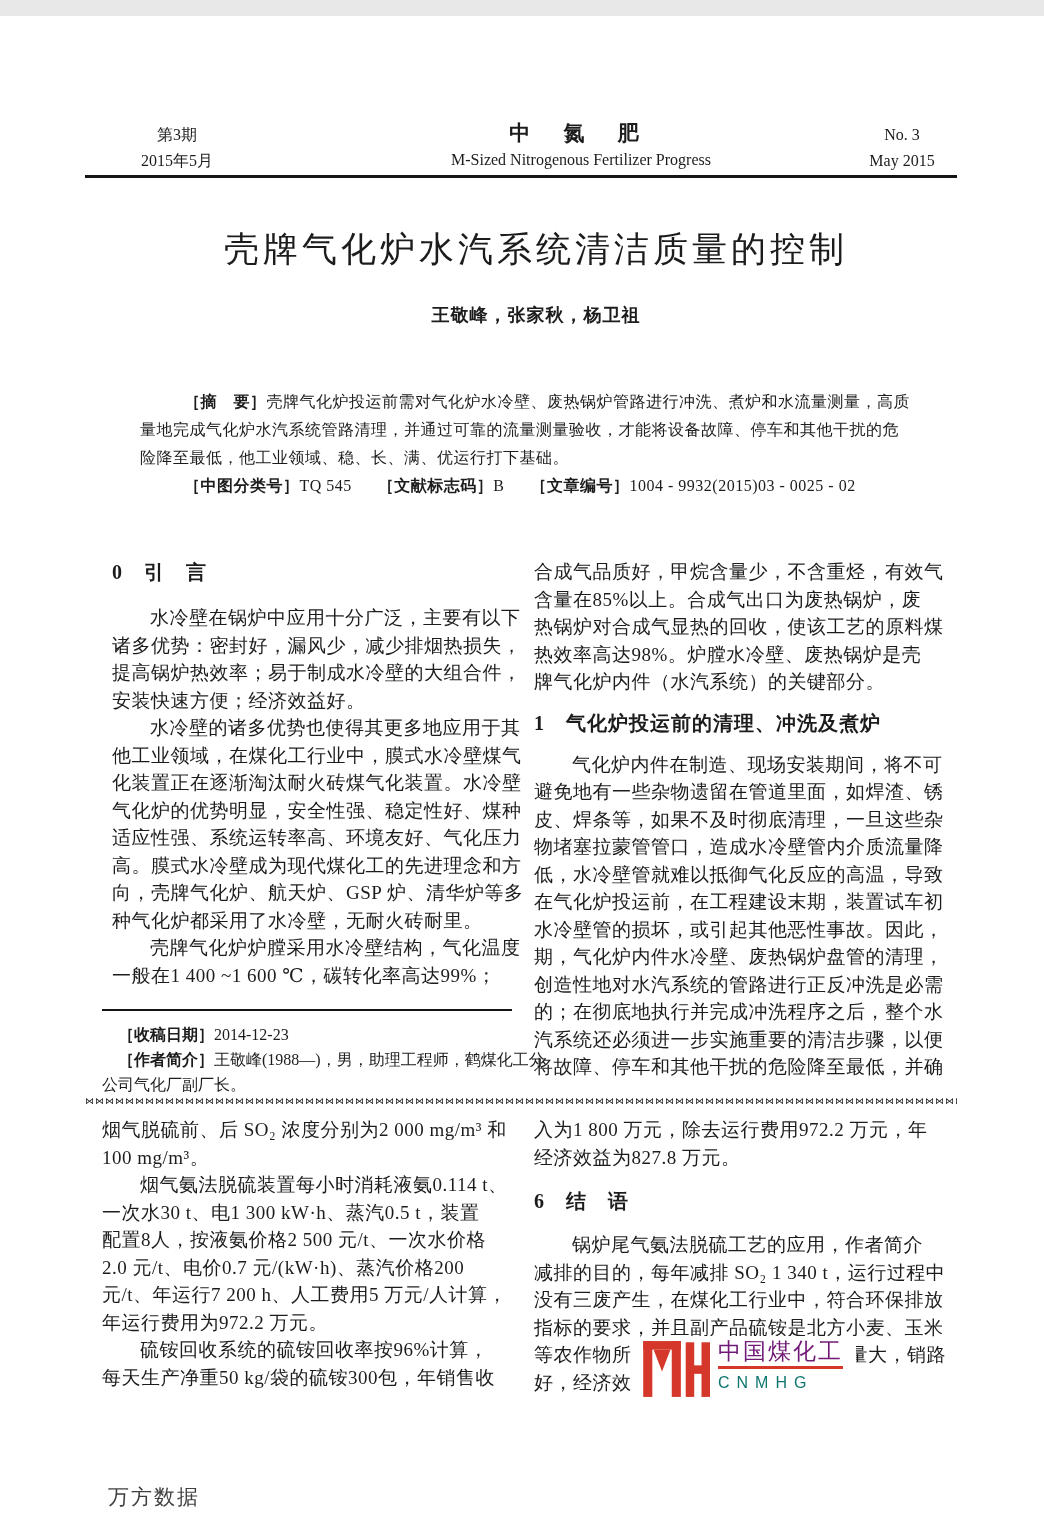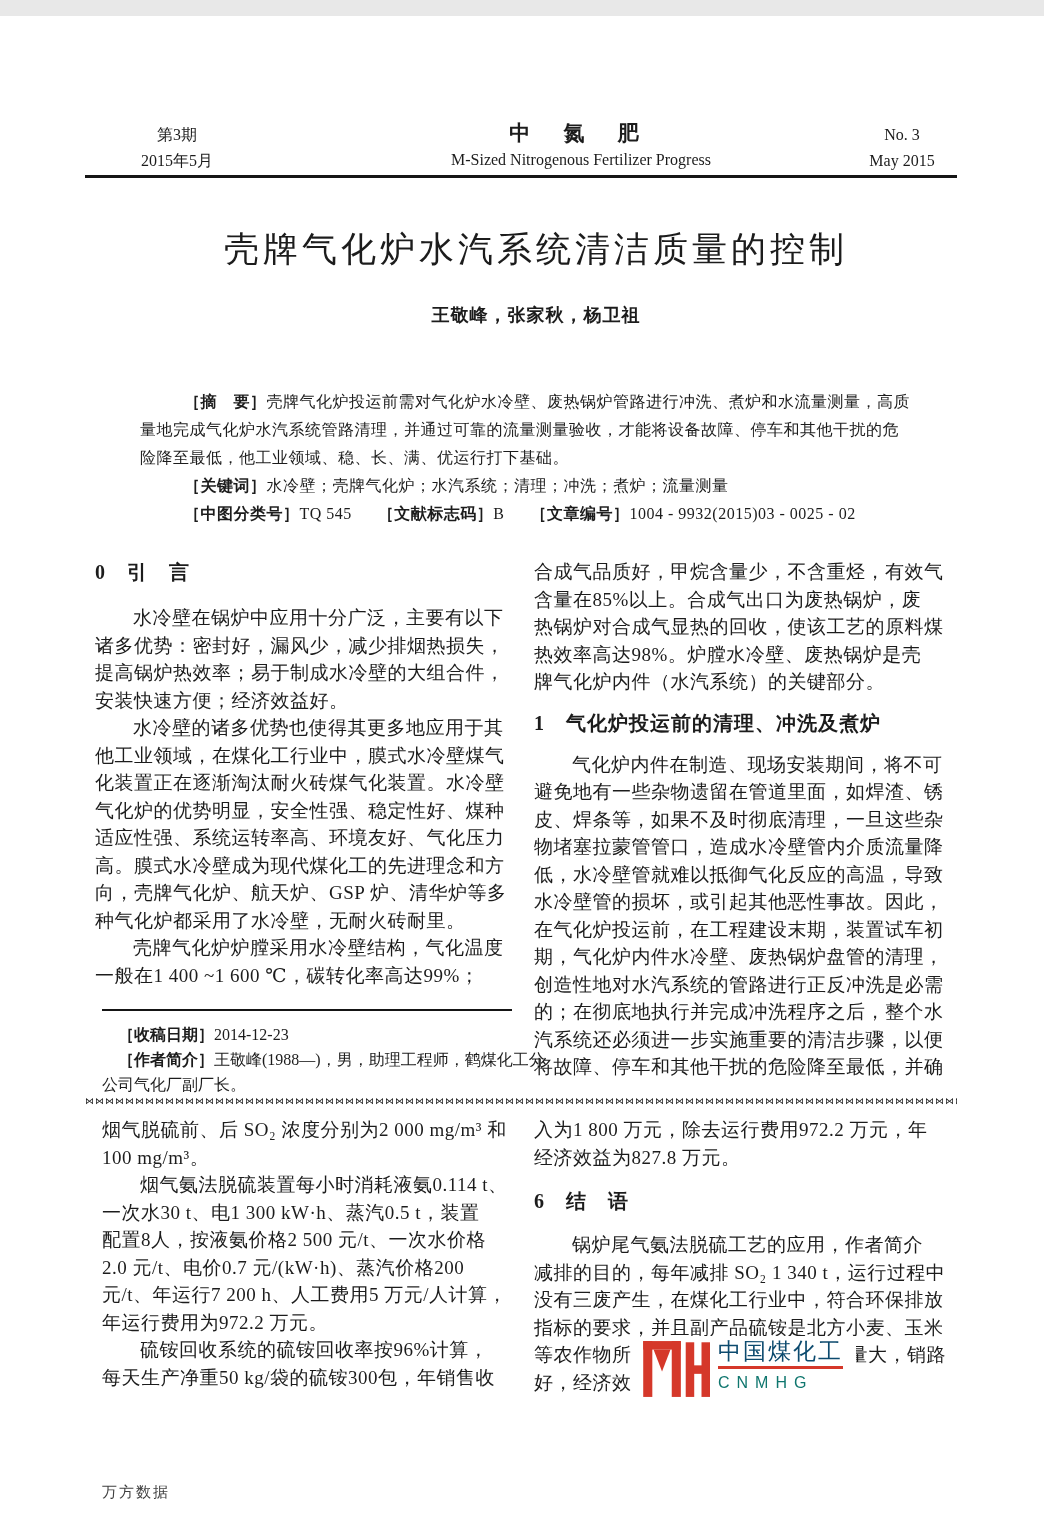--- a/index.html
+++ b/index.html
@@ -26,21 +26,21 @@
   .affil{position:absolute;left:0;top:316px;width:100%;text-align:center;font-size:15px;}
   
   .absblock{position:absolute;left:140px;top:372px;width:800px;
     font-size:16px;letter-spacing:0.5px;}
   .absblock .aln{line-height:28px;height:28px;white-space:nowrap;overflow:hidden;}
   .absblock .ind1{text-indent:44px;}
   .blabel{font-weight:700;}
   .msep{display:inline-block;width:26px;}
   
   .col{position:absolute;width:412px;font-size:19px;letter-spacing:0.5px;}
-  .col-lt{left:95px;top:542px;}
+  .col-lt{left:112px;top:542px;}
   .col-rt{left:534px;top:542px;}
   .col-lb{left:102px;top:1100px;}
   .col-rb{left:534px;top:1100px;}
   .ln{height:27.5px;line-height:27.5px;white-space:nowrap;overflow:visible;}
   .ind{text-indent:38px;}
   .sec-h{font-size:20px;font-weight:700;line-height:28px;letter-spacing:1px;}
   .sec-h.mt{margin-top:13px;margin-bottom:14px;}
   .col-lt .sec-h{margin-bottom:18px;}
   .col-rb .sec-h{margin-top:16px;margin-bottom:16px;}
   
@@ -52,25 +52,25 @@
   .orn{position:absolute;left:85px;top:1078px;width:872px;height:14px;overflow:hidden;
     font-family:"DejaVu Sans",sans-serif;font-size:9px;line-height:14px;letter-spacing:1px;
     color:#1a1a1a;white-space:nowrap;}
   
   .tailline{height:27.5px;line-height:27.5px;display:flex;justify-content:space-between;white-space:nowrap;}
   
   .wm{position:absolute;left:642px;top:1320px;width:214px;height:74px;background:#ffffff;
     display:flex;align-items:flex-start;font-family:"Liberation Sans","DejaVu Sans",sans-serif;}
   .wm .logo{flex:0 0 auto;}
   .wm .wtxt{margin-left:8px;padding-top:2px;}
-  .wm .wcn{font-size:23px;color:#0c4a6e;letter-spacing:2px;line-height:26px;}
+  .wm .wcn{font-size:23px;color:#701a75;letter-spacing:2px;line-height:26px;}
   .wm .wrule{height:3px;background:#d5382a;margin:2px 0 3px 0;width:100%;}
   .wm .wen{font-size:16px;color:#0f766e;letter-spacing:7px;line-height:22px;}
   
-  .wanfang{position:absolute;left:102px;top:1467px;font-size:15px;color:#3f3f3f;
+  .wanfang{position:absolute;left:108px;top:1467px;font-size:21px;color:#3f3f3f;
     letter-spacing:2px;font-family:"Liberation Sans","DejaVu Sans",sans-serif;}
 </style>
 </head>
 <body>
 
 <div class="page">
 
   <div class="hdr-left">
     <div>第3期</div>
     <div>2015年5月</div>
@@ -87,23 +87,20 @@
 
   <div class="title">壳牌气化炉水汽系统清洁质量的控制</div>
   <div class="authors">王敬峰，张家秋，杨卫祖</div>
 
   <div class="absblock">
     <div class="aln ind1">
       <span class="blabel">［摘　要］</span><span>壳牌气化炉投运前需对气化炉水冷壁、废热锅炉管路进行冲洗、煮炉和水流量测量，高质</span>
     </div>
     <div class="aln">量地完成气化炉水汽系统管路清理，并通过可靠的流量测量验收，才能将设备故障、停车和其他干扰的危</div>
     <div class="aln">险降至最低，他工业领域、稳、长、满、优运行打下基础。</div>
-    <div class="aln ind1">
-      <span class="blabel">［关键词］</span><span>水冷壁；壳牌气化炉；水汽系统；清理；冲洗；煮炉；流量测量</span>
-    </div>
     <div class="aln ind1">
       <span class="blabel">［中图分类号］</span><span>TQ 545</span><span class="msep"></span><span class="blabel">［文献标志码］</span><span>B</span><span class="msep"></span><span class="blabel">［文章编号］</span><span>1004 - 9932(2015)03 - 0025 - 02</span>
     </div>
   </div>
 
   <div class="col col-lt">
     <div class="sec-h">0　引　言</div>
     <div>
         <div class="ln ind">水冷壁在锅炉中应用十分广泛，主要有以下</div>
         <div class="ln">诸多优势：密封好，漏风少，减少排烟热损失，</div>
@@ -134,22 +131,22 @@
         <div class="ln">热效率高达98%。炉膛水冷壁、废热锅炉是壳</div>
         <div class="ln">牌气化炉内件（水汽系统）的关键部分。</div>
       </div>
     <div class="sec-h mt">1　气化炉投运前的清理、冲洗及煮炉</div>
     <div>
         <div class="ln ind">气化炉内件在制造、现场安装期间，将不可</div>
         <div class="ln">避免地有一些杂物遗留在管道里面，如焊渣、锈</div>
         <div class="ln">皮、焊条等，如果不及时彻底清理，一旦这些杂</div>
         <div class="ln">物堵塞拉蒙管管口，造成水冷壁管内介质流量降</div>
         <div class="ln">低，水冷壁管就难以抵御气化反应的高温，导致</div>
+        <div class="ln">在气化炉投运前，在工程建设末期，装置试车初</div>
         <div class="ln">水冷壁管的损坏，或引起其他恶性事故。因此，</div>
-        <div class="ln">在气化炉投运前，在工程建设末期，装置试车初</div>
         <div class="ln">期，气化炉内件水冷壁、废热锅炉盘管的清理，</div>
         <div class="ln">创造性地对水汽系统的管路进行正反冲洗是必需</div>
         <div class="ln">的；在彻底地执行并完成冲洗程序之后，整个水</div>
         <div class="ln">汽系统还必须进一步实施重要的清洁步骤，以便</div>
         <div class="ln">将故障、停车和其他干扰的危险降至最低，并确</div>
       </div>
   </div>
 
   <div class="fn-rule"></div>
   <div class="footnote">

